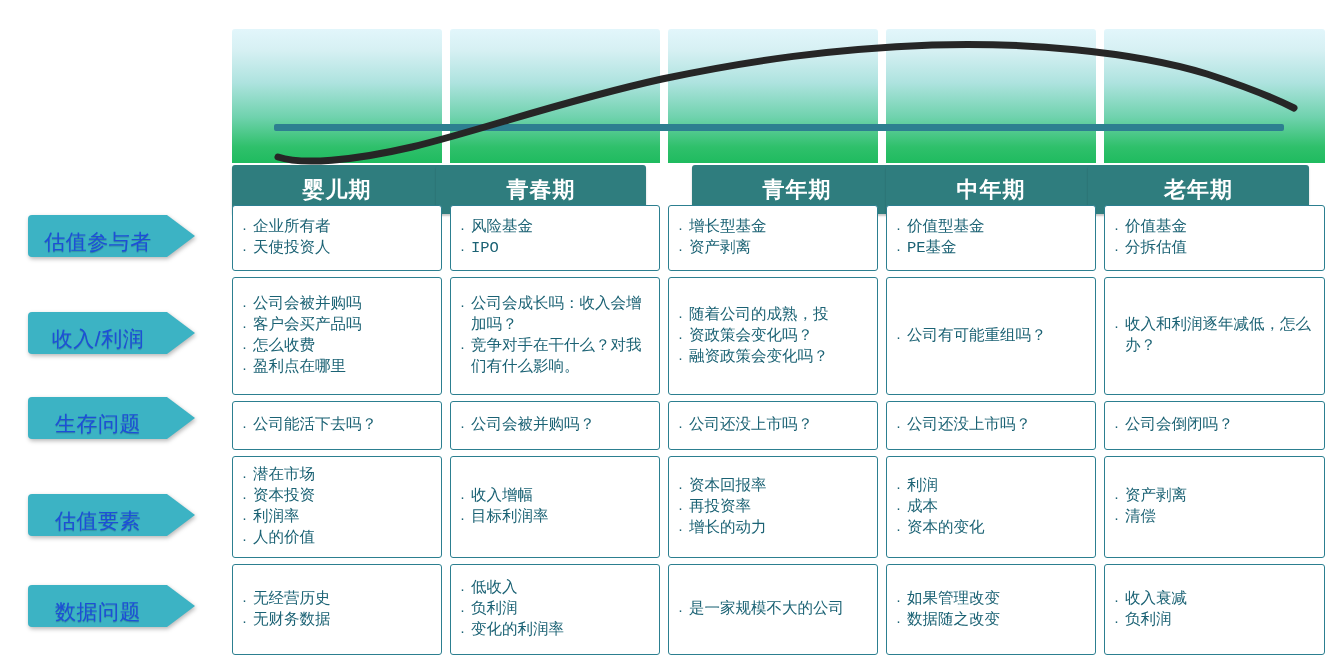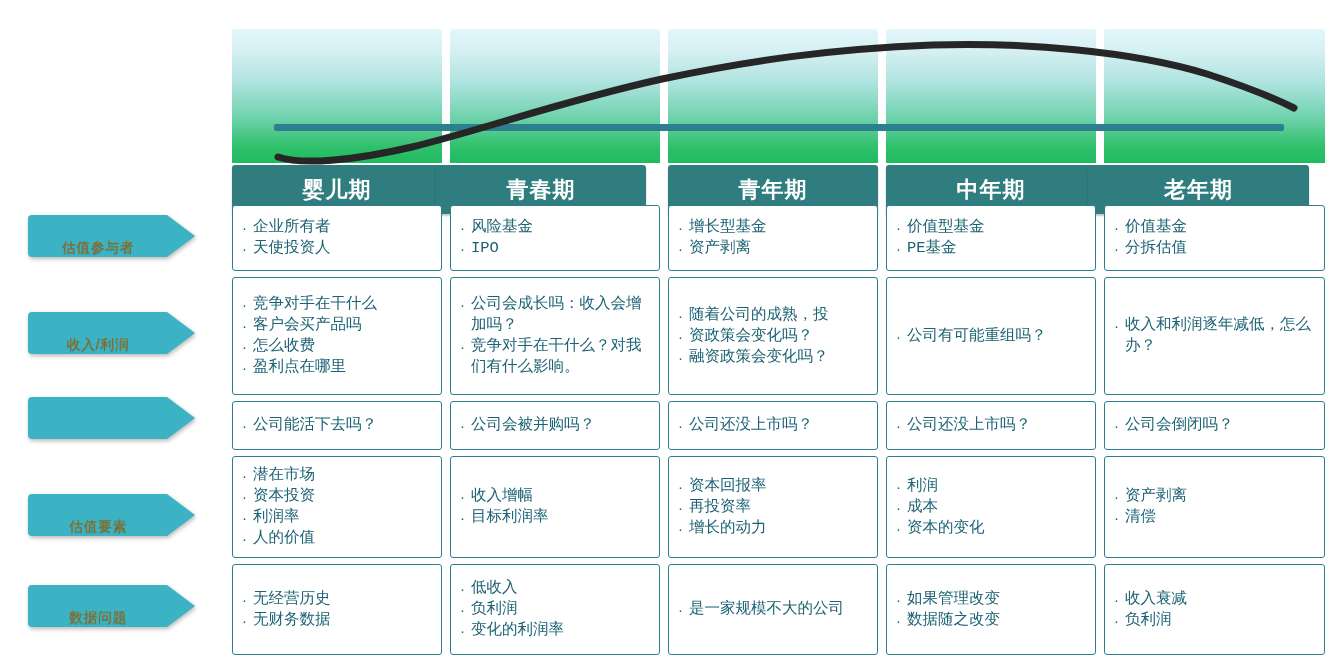--- a/index.html
+++ b/index.html
@@ -44,28 +44,28 @@
     filter: drop-shadow(1px 2px 2px rgba(0,0,0,0.28));
   }
   .arrow-shape svg {
     display: block;
     width: 170px;
     height: 44px;
   }
   .arrow-text {
     position: absolute;
     left: 0;
-    top: 12px;
+    top: 6px;
     width: 142px;
     height: 44px;
     display: flex;
     align-items: center;
     justify-content: center;
-    color: #a16207;
-    font-size: 14px;
+    color: #1d4ed8;
+    font-size: 21px;
     letter-spacing: 0.5px;
     white-space: nowrap;
     text-shadow: 0 1px 1px rgba(0,0,0,0.22);
   }
 
   
   .chart-area {
     position: absolute;
     left: 232px;
     top: 29px;
@@ -172,20 +172,21 @@
           <path d="M5 1 H140 L168 22 L140 43 H5 A4 4 0 0 1 1 39 V5 A4 4 0 0 1 5 1 Z" fill="#3cb3c4"></path>
         </svg>
         <div class="arrow-text">收入/利润</div>
       </div>
     </div>
     <div class="arrow-label" style="top:396px;">
       <div class="arrow-shape">
         <svg viewBox="0 0 170 44" xmlns="http://www.w3.org/2000/svg">
           <path d="M5 1 H140 L168 22 L140 43 H5 A4 4 0 0 1 1 39 V5 A4 4 0 0 1 5 1 Z" fill="#3cb3c4"></path>
         </svg>
+        <div class="arrow-text">生存问题</div>
       </div>
     </div>
     <div class="arrow-label" style="top:493px;">
       <div class="arrow-shape">
         <svg viewBox="0 0 170 44" xmlns="http://www.w3.org/2000/svg">
           <path d="M5 1 H140 L168 22 L140 43 H5 A4 4 0 0 1 1 39 V5 A4 4 0 0 1 5 1 Z" fill="#3cb3c4"></path>
         </svg>
         <div class="arrow-text">估值要素</div>
       </div>
     </div>
@@ -214,21 +215,21 @@
     </svg>
   </div>
 
   <div class="header-row">
     <div class="header-cell" style="left:0px;width:210px;">
       <span>婴儿期</span>
     </div>
     <div class="header-cell" style="left:204px;width:210px;">
       <span>青春期</span>
     </div>
-    <div class="header-cell" style="left:436px;width:210px;text-align:right;">
+    <div class="header-cell" style="left:460px;width:210px;text-align:right;">
       <span>青年期</span>
     </div>
     <div class="header-cell" style="left:654px;width:210px;">
       <span>中年期</span>
     </div>
     <div class="header-cell" style="left:856px;width:221px;">
       <span>老年期</span>
     </div>
   </div>
 
@@ -281,21 +282,21 @@
         </div>
       <div class="bullet-line">
           <span class="bullet-dot">·</span>
           <span class="bullet-text">分拆估值</span>
         </div>
     </div>
 
     <div class="cell" style="left:0px;top:72px;width:210px;height:118px;">
       <div class="bullet-line">
           <span class="bullet-dot">·</span>
-          <span class="bullet-text">竞争对手在干什么</span>
+          <span class="bullet-text">公司会被并购吗</span>
         </div>
       <div class="bullet-line">
           <span class="bullet-dot">·</span>
           <span class="bullet-text">客户会买产品吗</span>
         </div>
       <div class="bullet-line">
           <span class="bullet-dot">·</span>
           <span class="bullet-text">怎么收费</span>
         </div>
       <div class="bullet-line">

